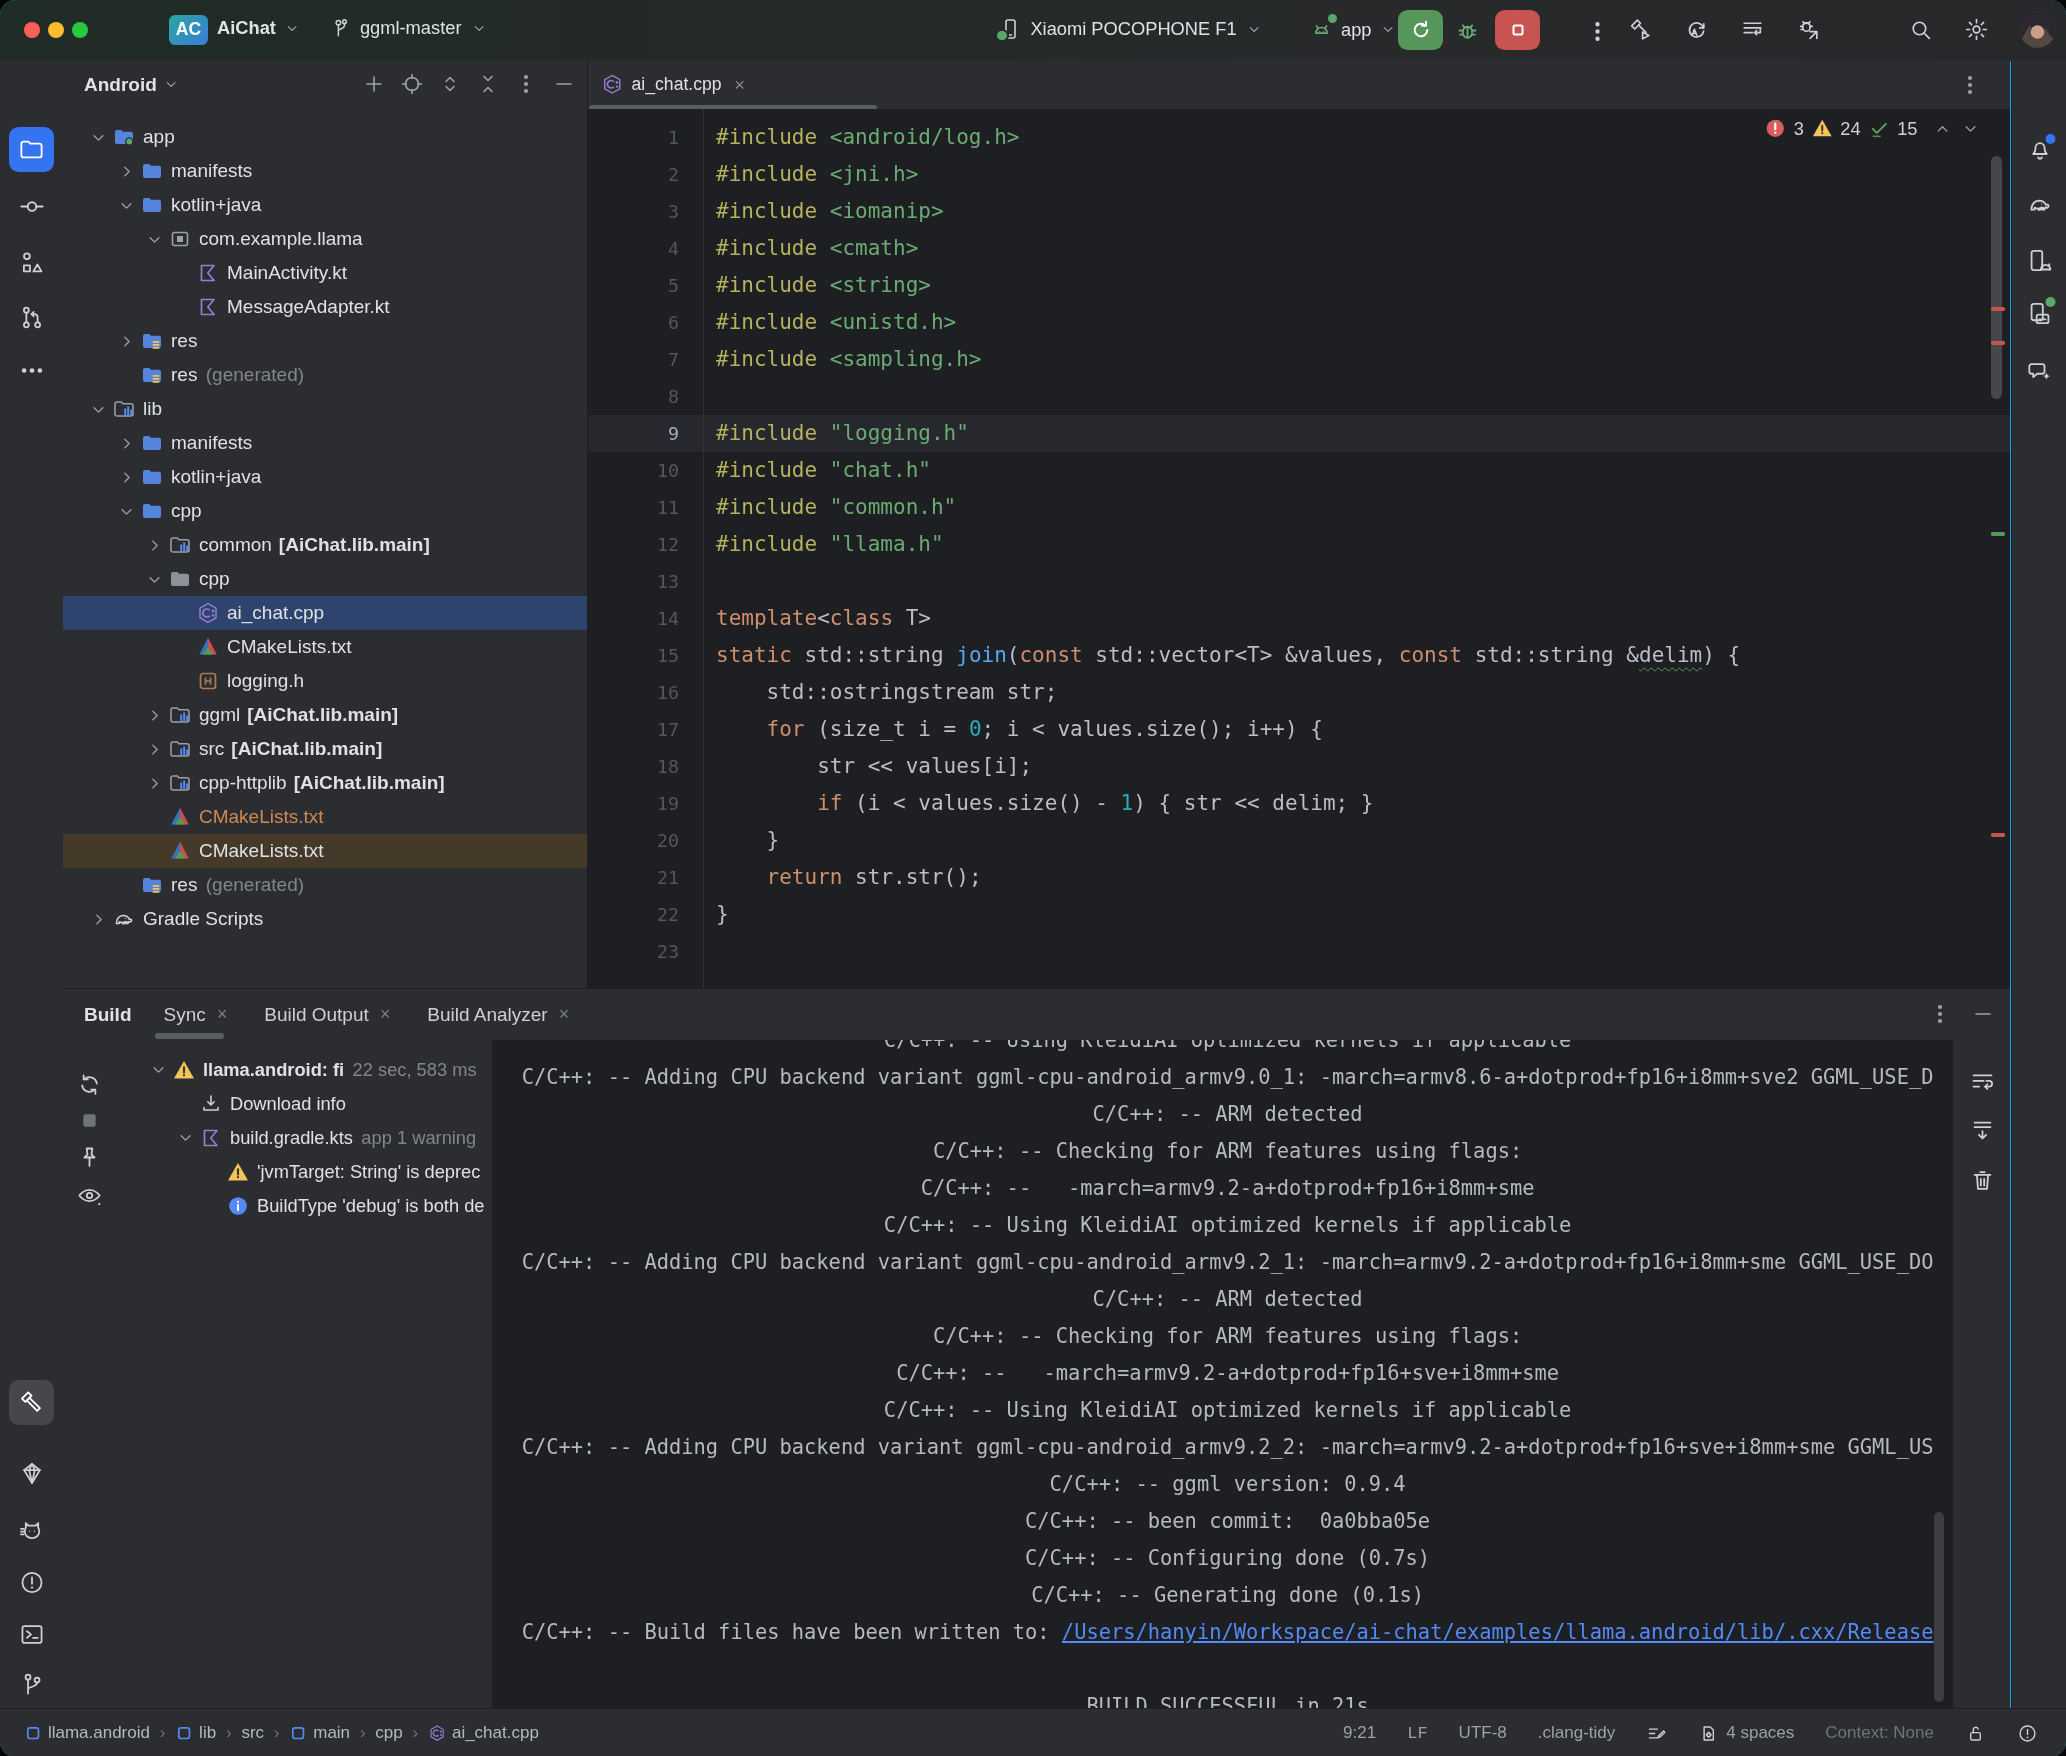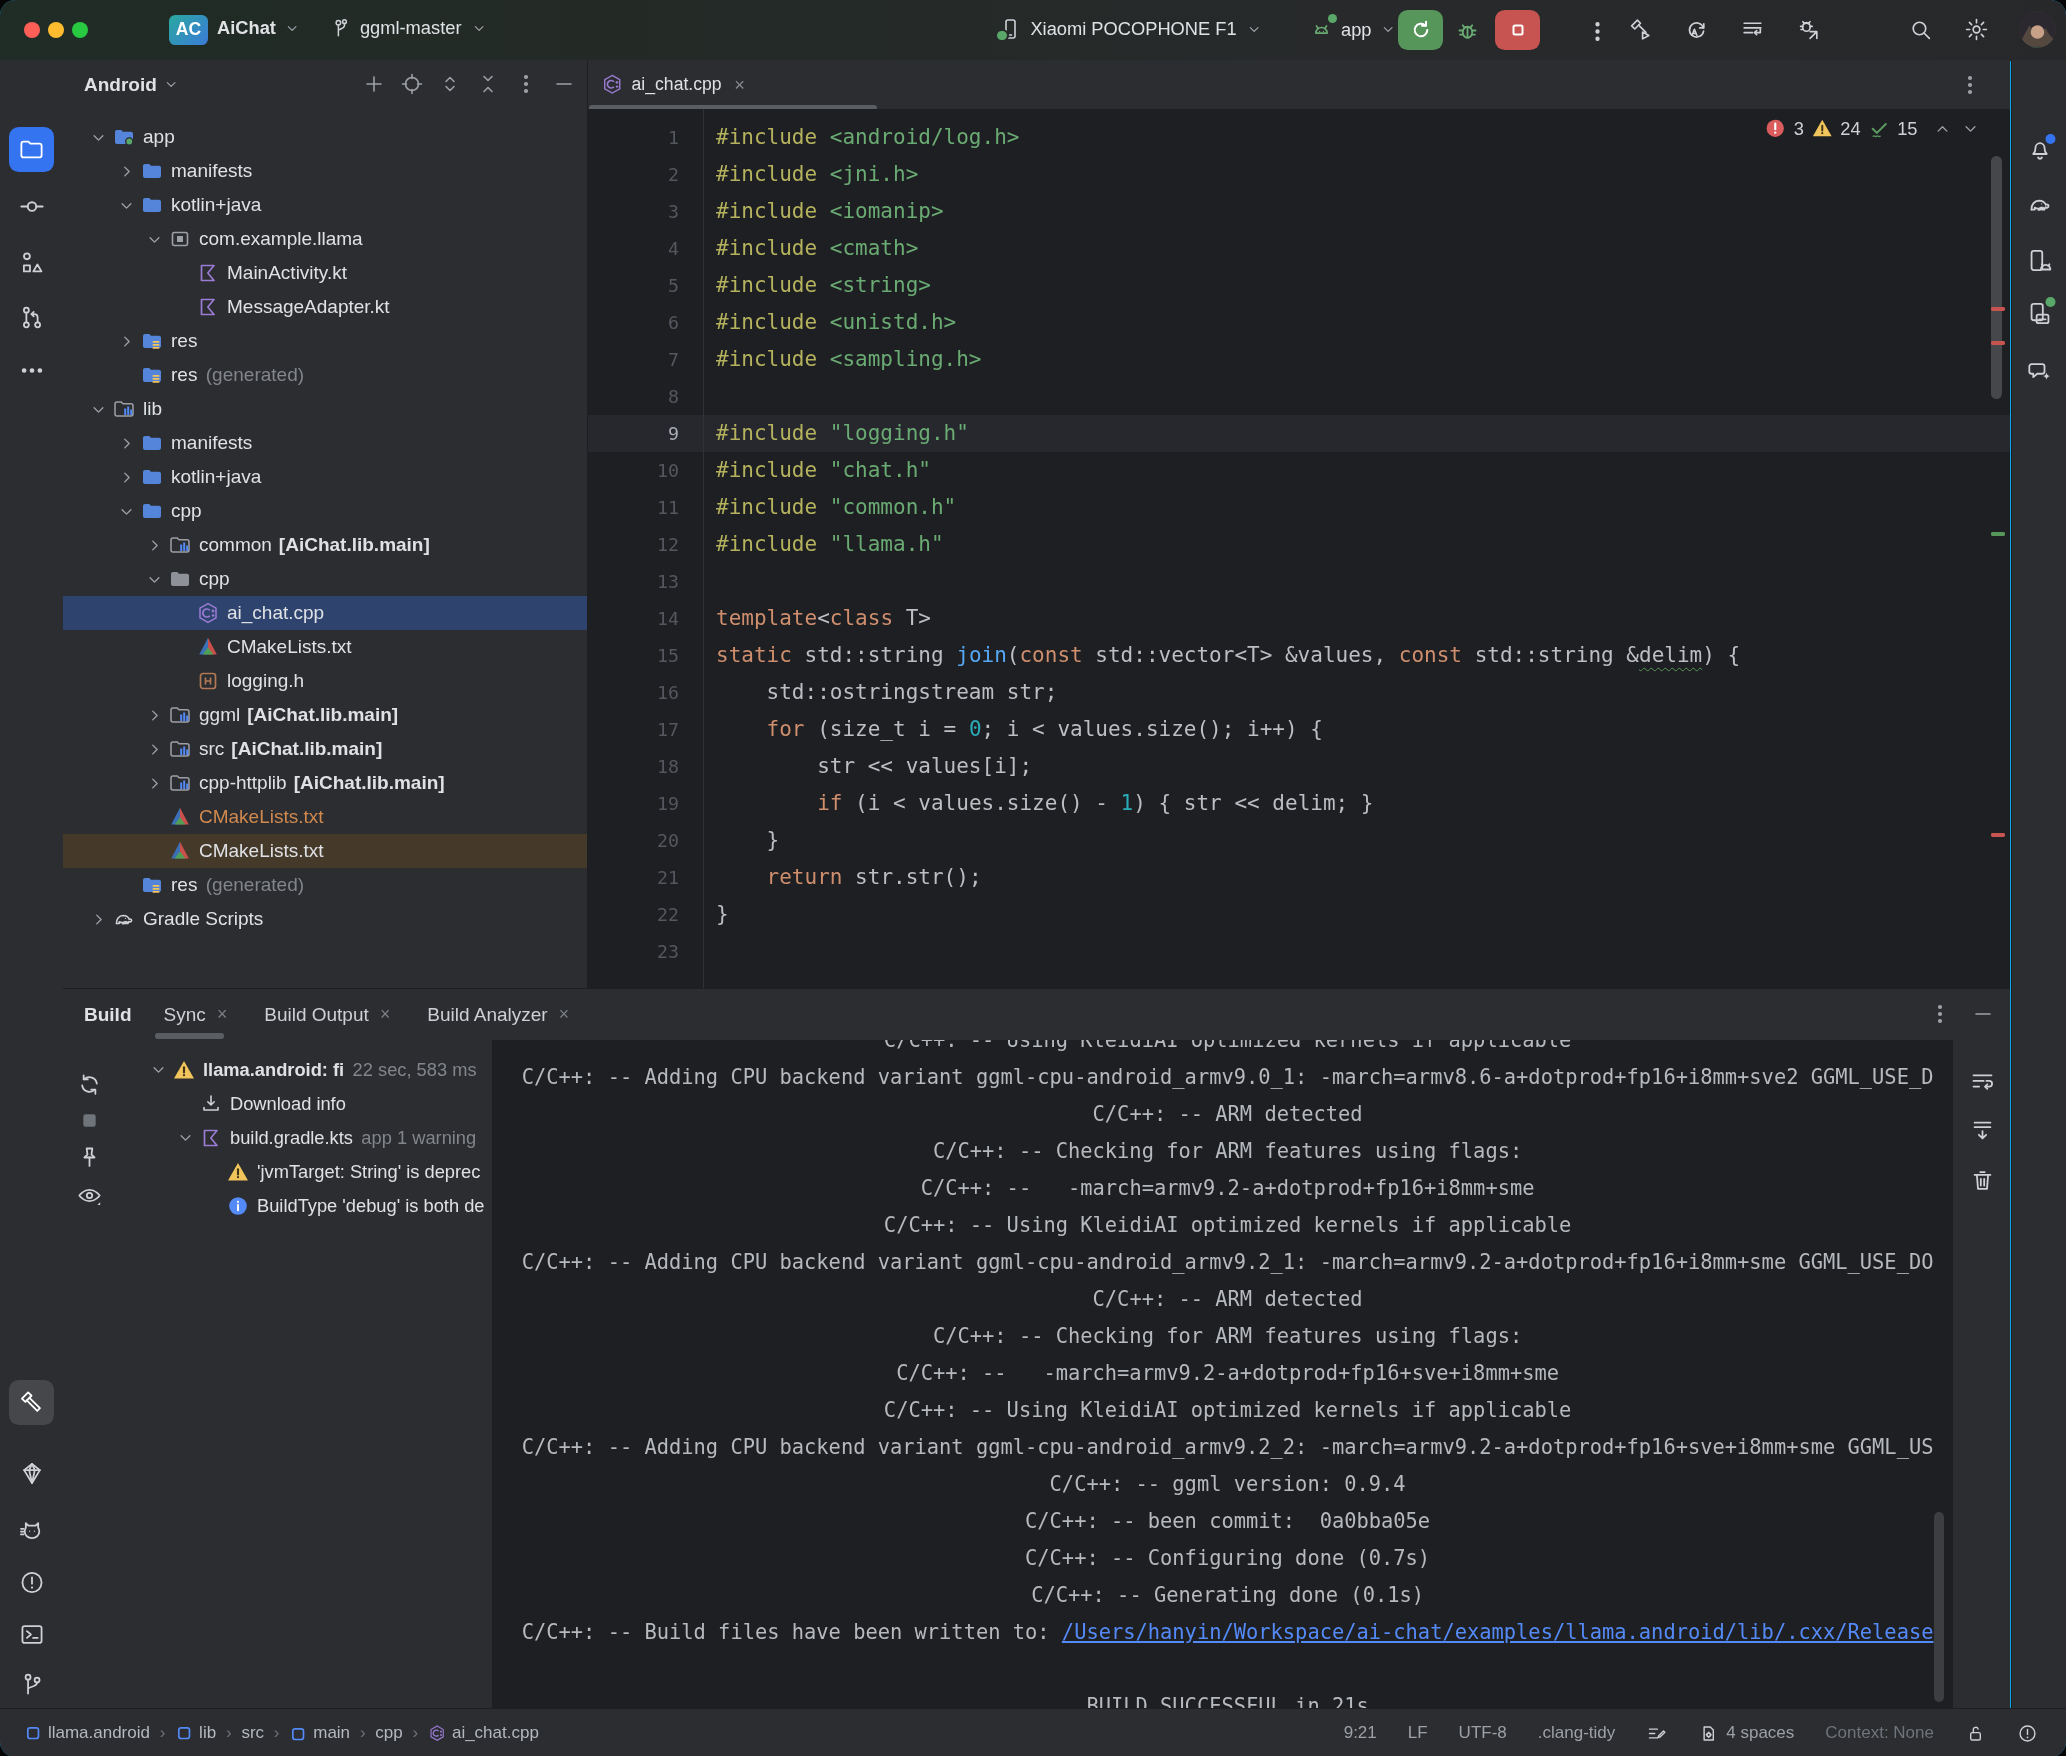--- a/index.html
+++ b/index.html
@@ -1007,21 +1007,21 @@
               <rect x="5" y="5" width="14" height="14" rx="3"></rect>
             </svg>
           </span>
           <span>lib</span>
         </span>
         <span class="bc-sep">›</span>
         <span class="flex" style="gap: 5.6px;">
           <span>src</span>
         </span>
         <span class="bc-sep">›</span>
-        <span class="flex" style="gap: 5.6px; align-items: flex-end;">
+        <span class="flex" style="gap: 5.6px;">
           <span class="ic">
             <svg viewBox="0 0 24 24" fill="none" stroke="#548af7" stroke-width="2.2">
               <rect x="5" y="5" width="14" height="14" rx="3"></rect>
             </svg>
           </span>
           <span>main</span>
         </span>
         <span class="bc-sep">›</span>
         <span class="flex" style="gap: 5.6px;">
           <span>cpp</span>
@@ -1035,21 +1035,21 @@
               <path d="M15.5 10h3M17 8.5v3M15.8 14.5h2.6M17.1 13.2v2.6" stroke-width="1.3"></path>
             </svg>
           </span>
           <span>ai_chat.cpp</span>
         </span>
       </div>
     <div id="status-right">
         <span class="flex" style="gap: 7px;">
           <span>9:21</span>
         </span>
-        <span class="flex" style="gap: 7px;">
+        <span class="flex" style="gap: 7px; font-family: Liberation Mono, monospace;">
           <span>LF</span>
         </span>
         <span class="flex" style="gap: 7px;">
           <span>UTF-8</span>
         </span>
         <span class="flex" style="gap: 7px;">
           <span>.clang-tidy</span>
         </span>
         <span class="flex" style="gap: 7px;">
           <span class="ic">

